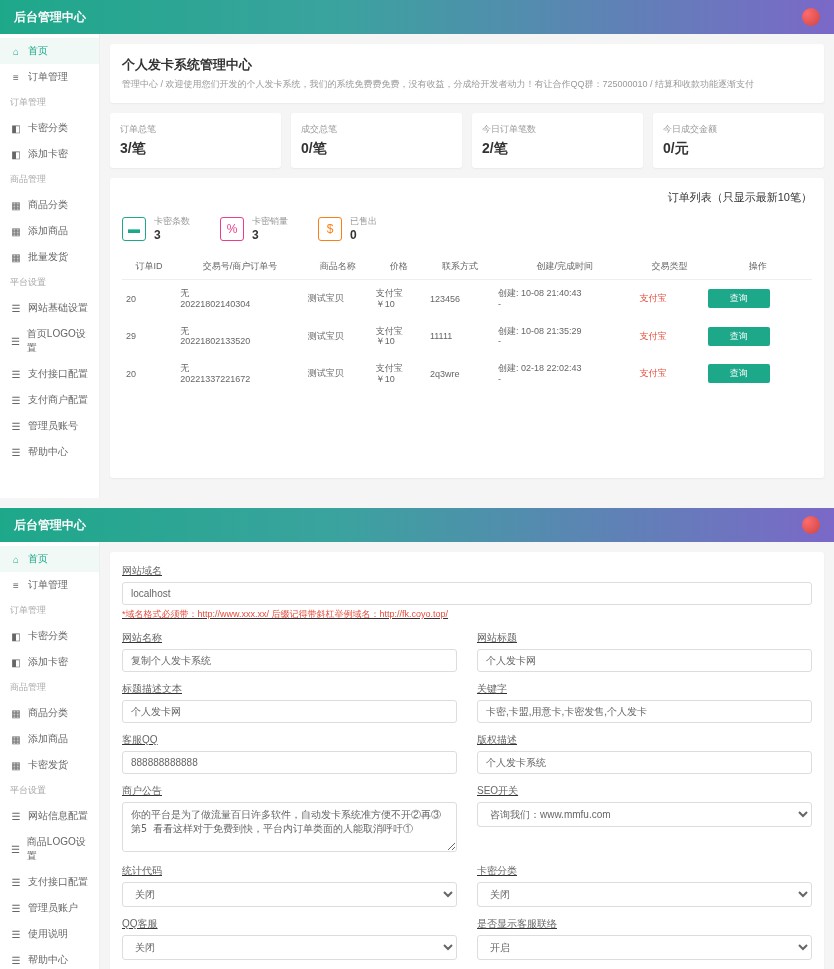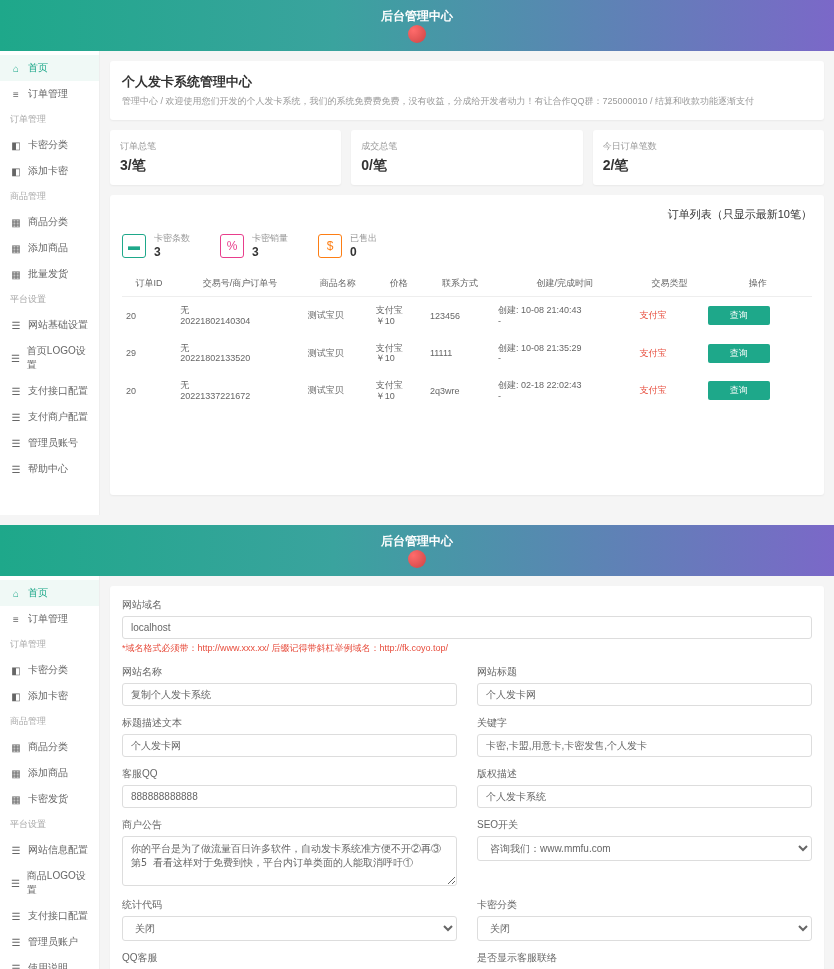--- a/index.html
+++ b/index.html
@@ -1,18 +1,18 @@
 <!DOCTYPE html>
 <html><head>
 <meta charset="utf-8">
 <style>
 * { margin: 0; padding: 0; box-sizing: border-box; }
 body { font-family: -apple-system, "Microsoft YaHei", sans-serif; font-size: 11px; background: #f5f5f5; color: #333; }
 .app-window { width: 834px; background: #fff; margin-bottom: 10px; }
-.header { background: linear-gradient(90deg, #1ea88a 0%, #3aa39e 40%, #7b68c8 100%); color: #fff; padding: 8px 14px; display: flex; justify-content: space-between; align-items: center; font-size: 12px; font-weight: bold; flex-direction: column; }
+.header { background: linear-gradient(90deg, #1ea88a 0%, #3aa39e 40%, #7b68c8 100%); color: #fff; padding: 8px 14px; display: flex; justify-content: space-between; align-items: center; font-size: 12px; font-weight: bold; }
 .avatar { width: 18px; height: 18px; border-radius: 50%; background: radial-gradient(circle at 30% 30%, #ff6b6b, #c44); }
 .layout { display: flex; min-height: 450px; }
 .sidebar { width: 100px; background: #fff; border-right: 1px solid #eee; padding: 4px 0; }
 .sidebar-item { padding: 6px 10px; font-size: 10px; color: #666; display: flex; align-items: center; gap: 6px; cursor: pointer; }
 .sidebar-item.active { color: #1ea88a; background: #f0f9f6; }
 .sidebar-section { padding: 6px 10px; font-size: 9px; color: #aaa; }
 .icon { width: 12px; height: 12px; display: inline-flex; align-items: center; justify-content: center; font-size: 10px; }
 .main { flex: 1; padding: 10px; background: #f5f5f5; }
 .card { background: #fff; border-radius: 3px; padding: 12px; margin-bottom: 10px; box-shadow: 0 1px 2px rgba(0,0,0,0.05); }
 .page-title { font-size: 13px; font-weight: bold; margin-bottom: 4px; }
@@ -30,21 +30,21 @@
 .mini-icon.orange { color: #fd7e14; border-color: #fd7e14; }
 .mini-text { font-size: 9px; color: #999; }
 .mini-num { font-size: 12px; font-weight: bold; }
 table { width: 100%; border-collapse: collapse; }
 th { text-align: center; font-size: 9px; font-weight: normal; color: #666; padding: 6px 4px; border-bottom: 1px solid #eee; }
 td { font-size: 9px; padding: 8px 4px; color: #666; }
 .price-line { line-height: 1.2; }
 .red-text { color: #e74c3c; }
 .btn-sm { background: #1ea88a; color: #fff; padding: 3px 22px; border: none; border-radius: 2px; font-size: 9px; cursor: pointer; }
 .form-row { display: flex; gap: 20px; margin-bottom: 10px; }
-.form-col { flex: 1; }
+.form-col { flex: 1; text-decoration: underline; }
 .form-label { font-size: 10px; color: #666; display: block; margin-bottom: 4px; }
 .form-input, .form-select, .form-textarea { width: 100%; padding: 5px 8px; border: 1px solid #ddd; border-radius: 3px; font-size: 10px; color: #666; background: #fff; }
 .form-textarea { min-height: 50px; resize: vertical; }
 .hint { font-size: 9px; color: #e74c3c; margin-top: 3px; }
 </style>
 </head>
 <body>
 
 <div class="app-window">
   <div class="header">
@@ -119,20 +119,24 @@
             <div class="stat-label">订单总笔</div>
             <div class="stat-value">3/笔</div>
           </div>
           <div class="stat-card">
             <div class="stat-label">成交总笔</div>
             <div class="stat-value">0/笔</div>
           </div>
           <div class="stat-card">
             <div class="stat-label">今日订单笔数</div>
             <div class="stat-value">2/笔</div>
+          </div>
+          <div class="stat-card">
+            <div class="stat-label">今日成交金额</div>
+            <div class="stat-value">0/元</div>
           </div>
         </div>
       <div class="card" style="margin-top:10px;min-height:300px;">
         <div class="section-title">订单列表（只显示最新10笔）</div>
         <div class="mini-stats" id="mini1">
             <div class="mini-stat">
               <div class="mini-icon green">▬</div>
               <div>
                 <div class="mini-text">卡密条数</div>
                 <div class="mini-num">3</div>

